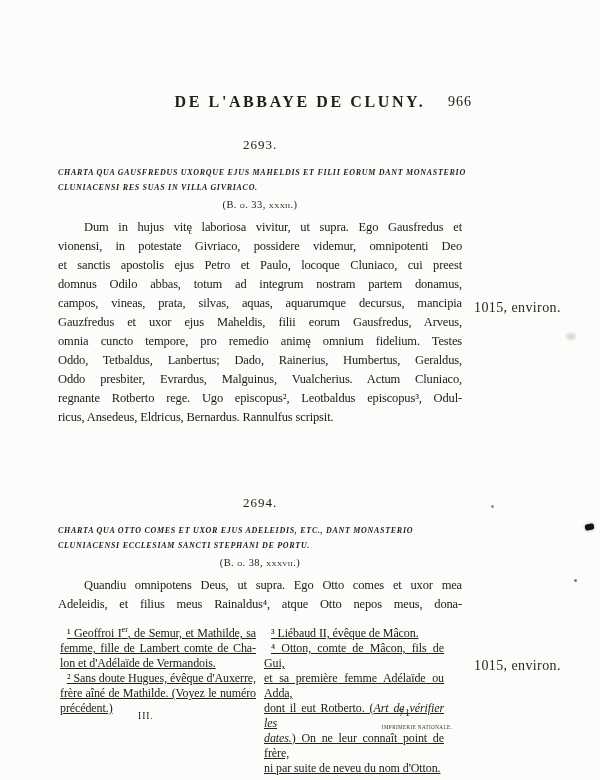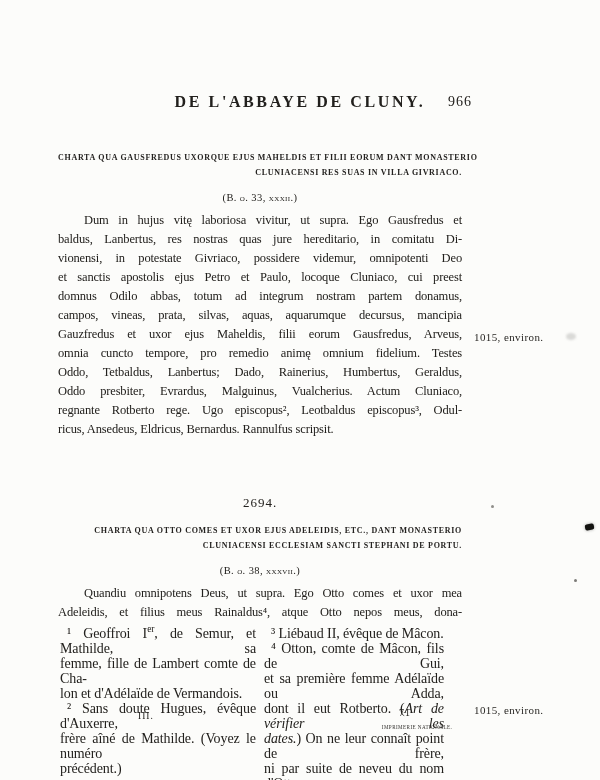--- a/index.html
+++ b/index.html
@@ -21,46 +21,46 @@
   }
   .page-number { position:absolute; right:128px; top:1px; font-size:14px; letter-spacing:1px; }
 
   
   .charter { position:absolute; left:58px; width:404px; }
   .charter-2693 { top:137px; }
   .charter-2694 { top:495px; }
   .charter-number { height:15px; text-align:center; font-size:13px; letter-spacing:1px; }
   .charter-headings { margin-top:13px; }
   .heading-line {
-    text-align:right; font-size:8px; font-weight:bold;
-    letter-spacing:0.7px; line-height:15px; white-space:nowrap; color:#242220;
+    text-align:left; font-size:8px; font-weight:bold;
+    letter-spacing:0.7px; line-height:15px; white-space:nowrap; color:#242220;font-style:italic;
   }
   .charter-source {
-    margin-top:12px; height:14px; text-align:center;
+    margin-top:4px; height:14px; text-align:center;
     font-size:10.5px; font-variant:small-caps; letter-spacing:0.4px;
   }
   .charter-body { position:relative; margin-top:5px; }
   .body-line {
     font-size:12.5px; line-height:19px; letter-spacing:-0.15px;
     text-align:justify; text-align-last:justify;
   }
   .body-line.indent { text-indent:26px; }
   .body-line.no-just { text-align-last:left; }
   .margin-note {
     position:absolute; left:calc(100% + 12px); top:82px; width:100px;
-    font-size:11px; letter-spacing:0.4px; white-space:nowrap; color:#2a2825;margin-top:38px;
+    font-size:14px; letter-spacing:0.4px; white-space:nowrap; color:#2a2825;
   }
 
   
   .footnotes { position:absolute; top:626px; left:60px; width:400px; display:flex; }
   .fn-col-left  { width:196px; }
   .fn-col-right { width:180px; margin-left:8px; }
   .fn-line {
-    font-size:14px; line-height:15px; letter-spacing:-0.1px;
-    text-align:justify; text-align-last:justify;
+    font-size:12px; line-height:15px; letter-spacing:-0.1px;
+    text-align:justify; text-align-last:justify;text-decoration:underline;
   }
   .fn-line.indent { text-indent:7px; }
   .fn-line.no-just { text-align-last:left; }
 
   
   .footer-volume {
     position:absolute; left:138px; top:711px;
     font-size:9.5px; letter-spacing:1px; font-variant:small-caps;
   }
   .footer-signature { position:absolute; left:399px; top:707px; font-size:10px; letter-spacing:1px; }
@@ -87,29 +87,29 @@
 <body>
 
 <div class="page">
 
   <div class="running-header">
     <div class="header-title">DE L'ABBAYE DE CLUNY.</div>
     <div class="page-number">966</div>
   </div>
 
   <section class="charter charter-2693">
+    <div class="charter-number">2693.</div>
     <div class="charter-headings">
         <div class="heading-line"><span>CHARTA QUA GAUSFREDUS UXORQUE EJUS MAHELDIS ET FILII EORUM DANT MONASTERIO</span></div>
         <div class="heading-line"><span>CLUNIACENSI RES SUAS IN VILLA GIVRIACO.</span></div>
       </div>
     <div class="charter-source">(B. o. 33, xxxii.)</div>
     <div class="charter-body">
       <div class="margin-note">1015, environ.</div>
     <div class="body-line indent"><span>Dum in hujus vitę laboriosa vivitur, ut supra. Ego Gausfredus et</span></div>
-        <div class="body-line"><span>baldus, Lanbertus, res nostras quas jure hereditario, in comitatu Di-</span></div>
         <div class="body-line"><span>vionensi, in potestate Givriaco, possidere videmur, omnipotenti Deo</span></div>
         <div class="body-line"><span>et sanctis apostolis ejus Petro et Paulo, locoque Cluniaco, cui preest</span></div>
         <div class="body-line"><span>domnus Odilo abbas, totum ad integrum nostram partem donamus,</span></div>
         <div class="body-line"><span>campos, vineas, prata, silvas, aquas, aquarumque decursus, mancipia</span></div>
         <div class="body-line"><span>Gauzfredus et uxor ejus Maheldis, filii eorum Gausfredus, Arveus,</span></div>
         <div class="body-line"><span>omnia cuncto tempore, pro remedio animę omnium fidelium. Testes</span></div>
         <div class="body-line"><span>Oddo, Tetbaldus, Lanbertus; Dado, Rainerius, Humbertus, Geraldus,</span></div>
         <div class="body-line"><span>Oddo presbiter, Evrardus, Malguinus, Vualcherius. Actum Cluniaco,</span></div>
         <div class="body-line"><span>regnante Rotberto rege. Ugo episcopus², Leotbaldus episcopus³, Odul-</span></div>
         <div class="body-line no-just"><span>ricus, Ansedeus, Eldricus, Bernardus. Rannulfus scripsit.</span></div>

